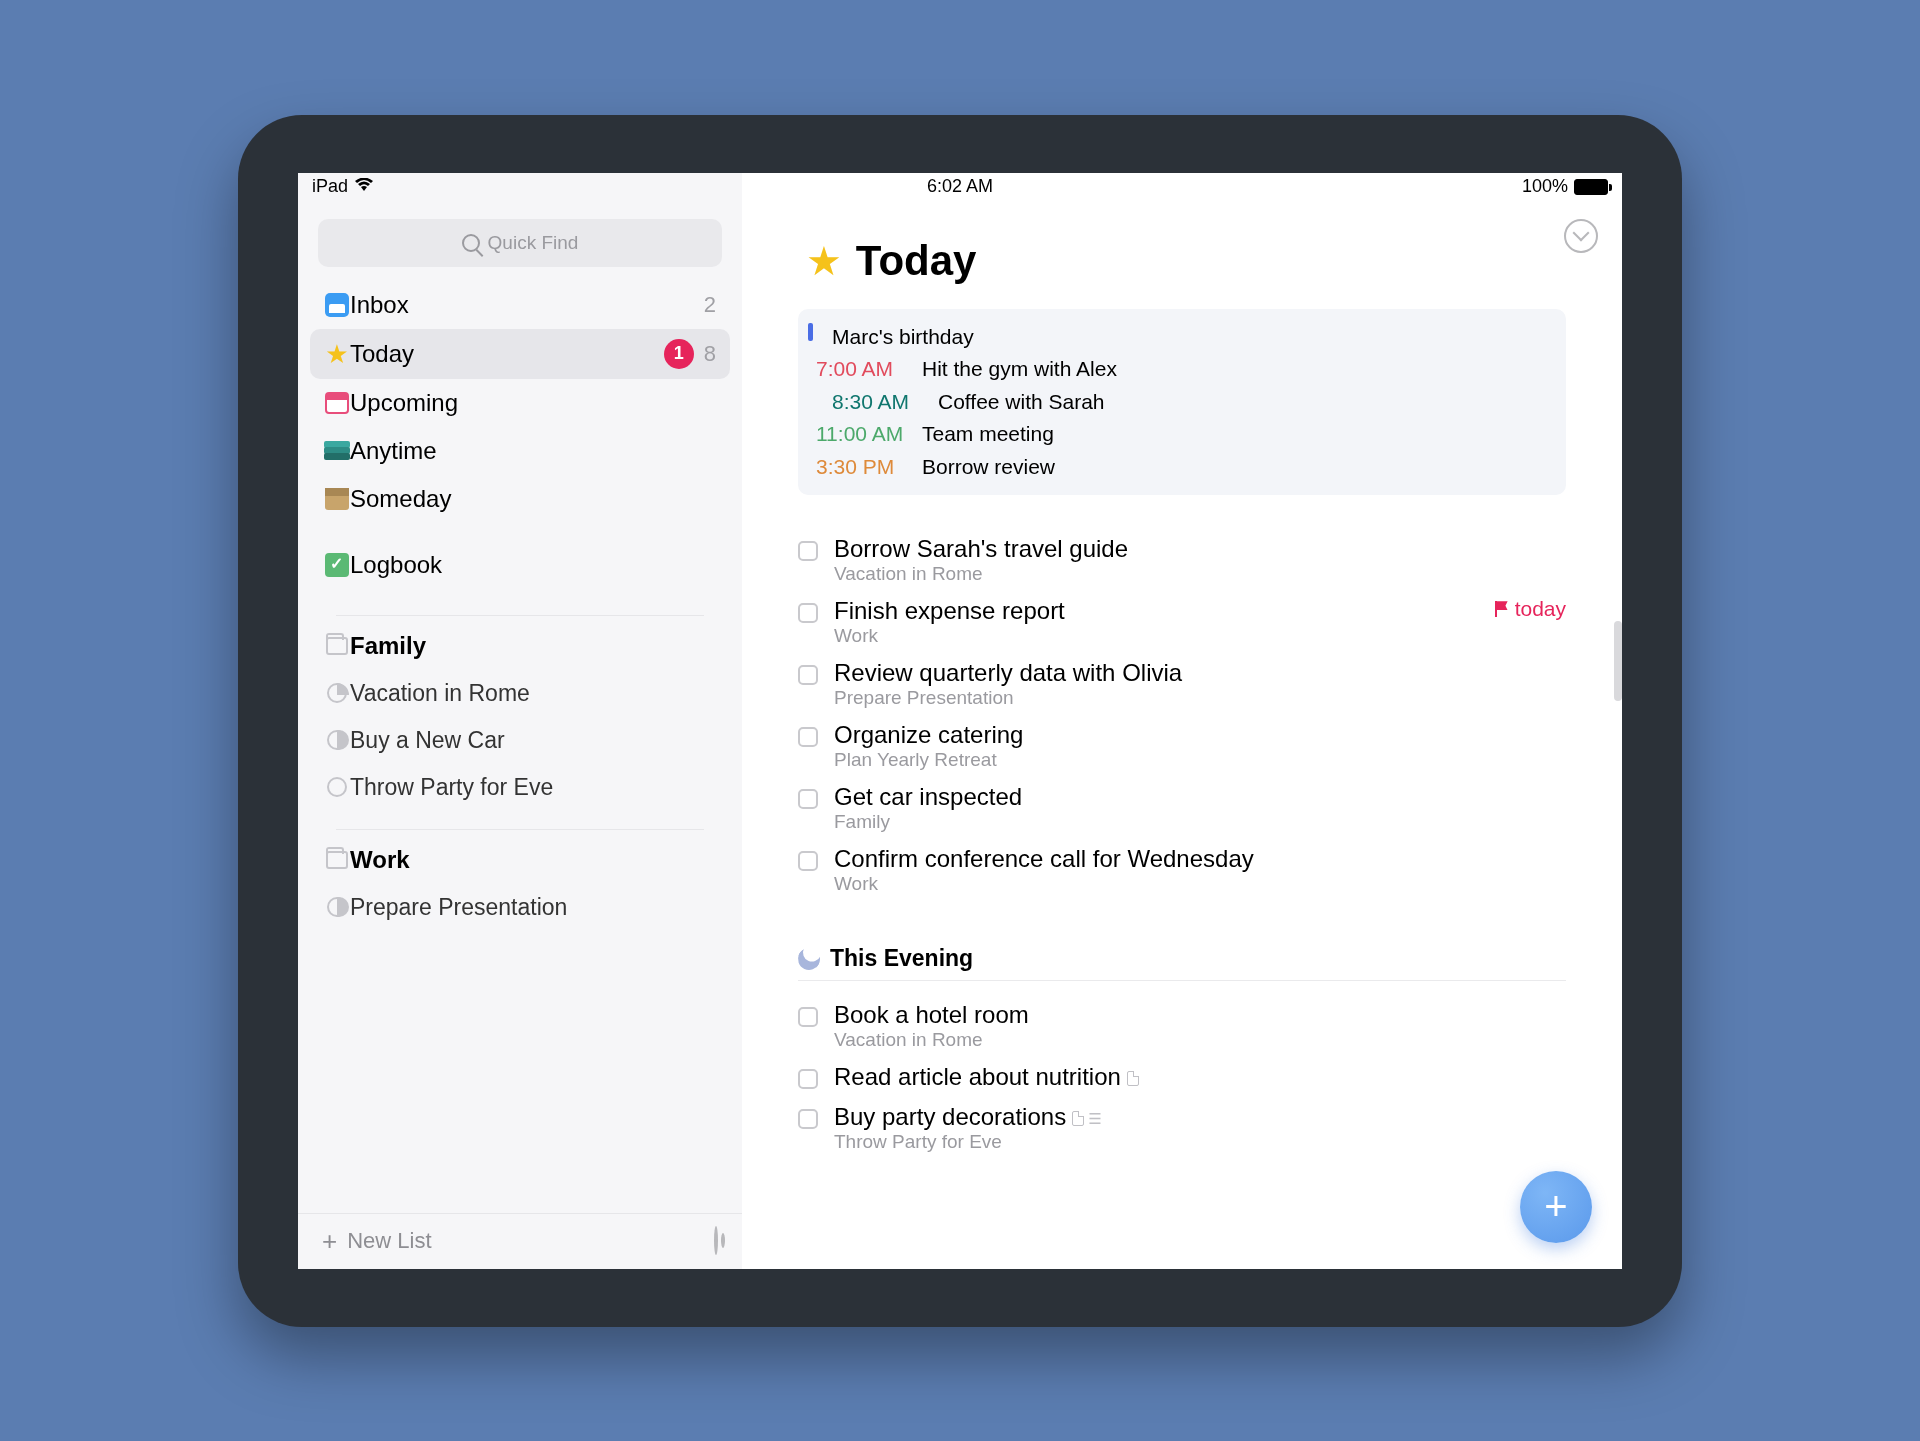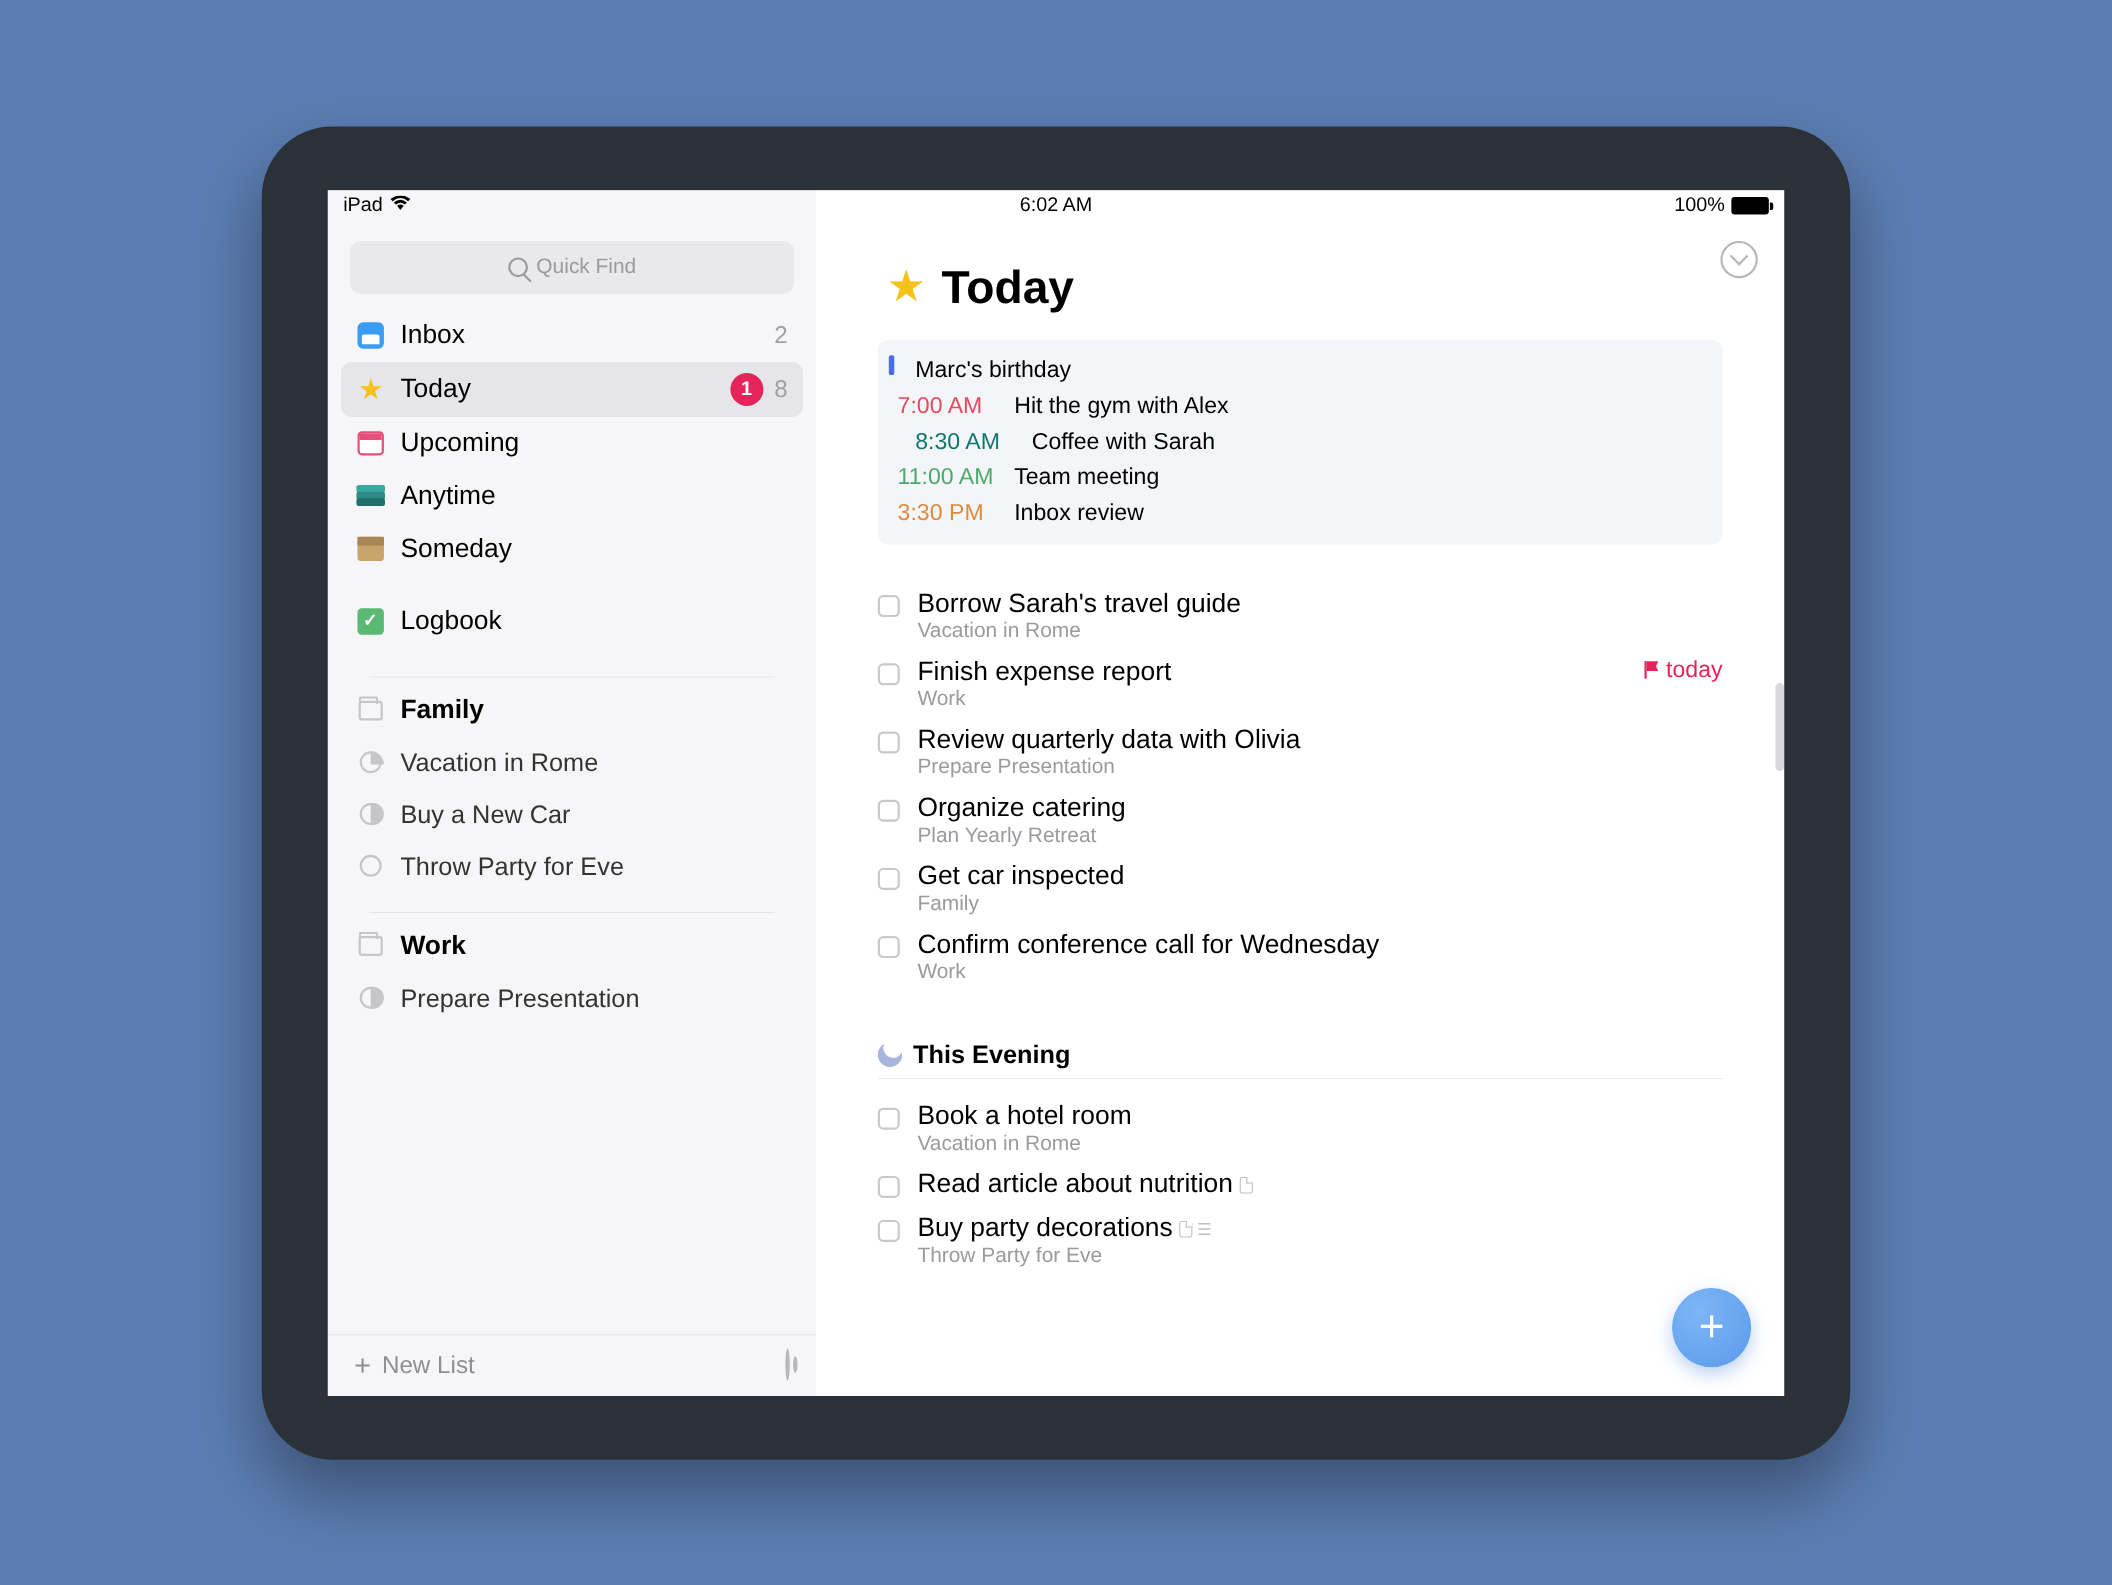--- a/index.html
+++ b/index.html
@@ -45,21 +45,21 @@
   }
   .search {
     margin: 10px 20px 14px 20px; height:48px; background:#E9E9EC; border-radius:10px;
     display:flex; align-items:center; justify-content:center; gap:8px; color:#9A9A9F; font-size:19px;
   }
   .mag { width:18px; height:18px; border:2px solid #9A9A9F; border-radius:50%; position:relative;}
   .mag::after{content:""; position:absolute; width:9px; height:2px; background:#9A9A9F; bottom:-4px; right:-6px; transform:rotate(45deg);}
   
   .nav-list { padding: 0 12px; }
   .nav-item {
-    display:flex; align-items:center; gap:14px; padding: 10px 14px; border-radius:10px;
+    display:flex; align-items:center; gap:0; padding: 10px 14px; border-radius:10px;
     font-size:24px; color:#000; cursor:pointer;
   }
   .nav-item.selected { background:#E6E6EA; }
   .nav-item .count { margin-left:auto; color:#A0A0A5; font-weight:500; font-size:22px;}
   .nav-item .badge {
     background:#E6245B; color:#fff; border-radius:50px; min-width:30px; height:30px;
     display:flex; align-items:center; justify-content:center; font-size:18px; font-weight:600;
     padding: 0 8px;
   }
   .divider { height:1px; background:#E6E6E9; margin: 10px 26px 4px 26px;}
@@ -305,21 +305,21 @@
               <div class="cal-line">
                 <span class="cal-time t-blue">8:30 AM</span>
                 <span>Coffee with Sarah</span>
               </div>
               <div class="cal-line">
                 <span class="cal-time t-green">11:00 AM</span>
                 <span>Team meeting</span>
               </div>
               <div class="cal-line">
                 <span class="cal-time t-orange">3:30 PM</span>
-                <span>Inbox review</span>
+                <span>Borrow review</span>
               </div>
             </div>
       </div>
 
       <div class="tasks" id="tasks-day">
             <div class="task">
               <span class="checkbox"></span>
               <div class="task-body">
                 <div class="task-title">Borrow Sarah's travel guide</div>
                 <div class="task-sub">Vacation in Rome</div>

